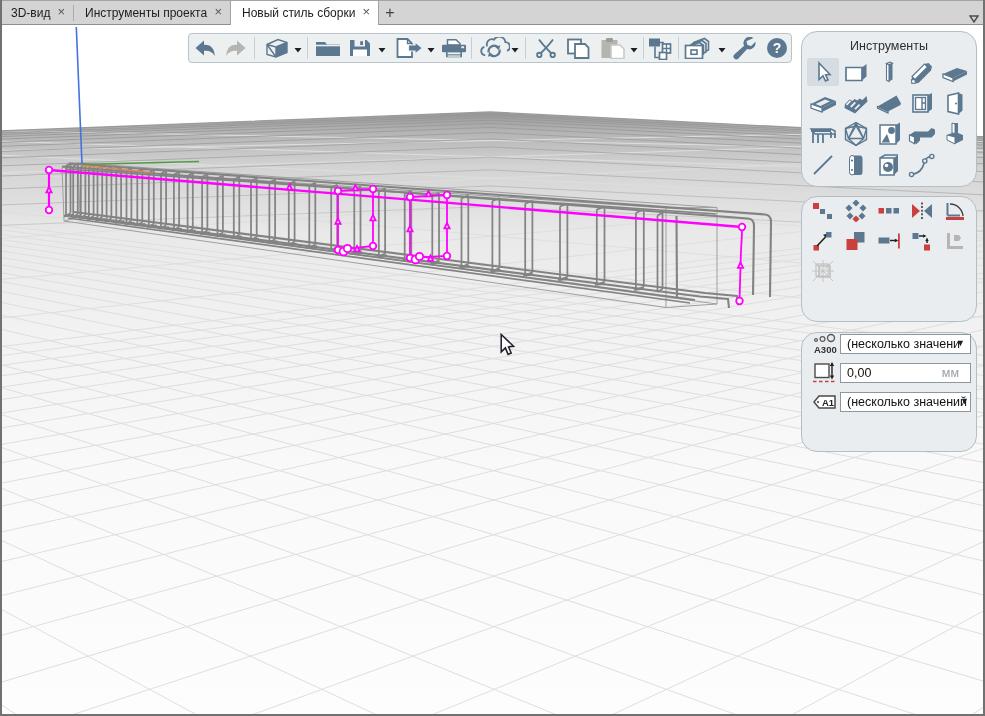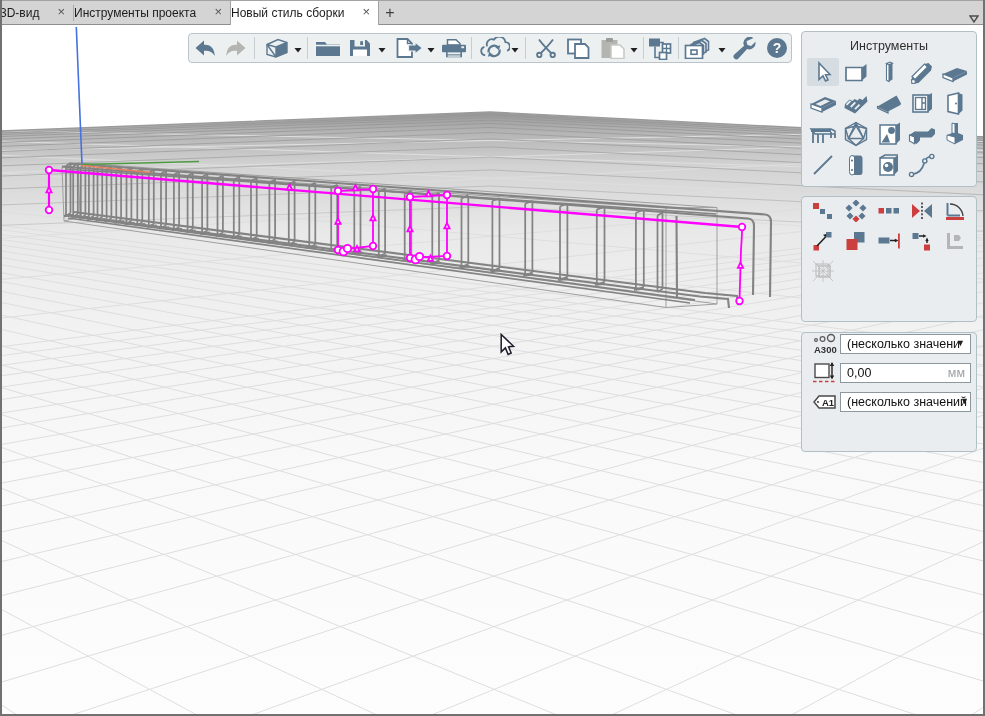--- a/index.html
+++ b/index.html
@@ -1,44 +1,44 @@
 <!DOCTYPE html>
 <html><head><meta charset="utf-8"><style>
 *{margin:0;padding:0;box-sizing:border-box}
 html,body{width:985px;height:716px;overflow:hidden;font-family:"Liberation Sans",sans-serif;background:#fff}
 #win{position:relative;width:985px;height:716px}
 #borders{position:absolute;left:0;top:0;width:985px;height:716px;border-left:2px solid #717171;border-right:2px solid #717171;border-bottom:2px solid #717171;box-sizing:border-box;pointer-events:none;z-index:10}
 #scene{position:absolute;left:0;top:0}
 #tabbar{position:absolute;left:0;top:0;width:985px;height:25px;background:#d4d4d4;border-top:1px solid #a3a3a3;border-bottom:1px solid #8e8e8e;z-index:5}
-.tab{position:absolute;top:0;height:24px;display:flex;align-items:center;font-size:12px;color:#1c1c1c}
+.tab{position:absolute;top:0;height:24px;display:flex;align-items:center;padding-left:11px;font-size:12px;color:#1c1c1c}
 .tab .tl{white-space:nowrap}
 .tab .tx{position:absolute;right:8px;color:#555;font-size:13px;top:3px}
 .tsp{position:absolute;top:4px;width:1px;height:16px;background:#aaa}
 .tab.active{background:#fff;border-left:1px solid #a3a3a3;border-right:1px solid #a3a3a3;height:24px}
 .plus{position:absolute;top:0;width:22px;text-align:center;font-size:16px;color:#3f3f3f;line-height:23px}
 .tdown{position:absolute;right:6px;top:8px}
 #toolbar{position:absolute;left:187.5px;top:33px;width:604px;height:30px;background:#edf0f1;border:1px solid #bac4ca;border-radius:4px;z-index:4}
 .ti{position:absolute;line-height:0}.ti svg{display:block}
 .ta{position:absolute;line-height:0}.ta svg{display:block}
 .tsep{position:absolute;top:3px;width:1px;height:22px;background:#c6ced3}
-.panel{position:absolute;left:801px;width:176px;background:#e9edf0;border:1px solid #b3bfc7;border-radius:4px;z-index:4}
+.panel{position:absolute;left:801px;width:176px;background:#e9edf0;border:1px solid #b3bfc7;border-radius:16px;z-index:4}
 .ptitle{text-align:center;font-size:12.5px;color:#2e2e2e;padding-top:7px;padding-bottom:5px}
 .trow{display:flex;justify-content:space-between;padding:0 5px;margin-bottom:3px}
 .tc{width:32px;height:28px;display:flex;align-items:center;justify-content:center;border-radius:2px}
 .tc.sel{background:#d6dde2}
 #p-tools{top:31px;height:156px}
 #p-acts{top:196px;height:126px}
 #p-acts .trow{margin-bottom:2px}
 #p-params{top:332px;height:120px}
 .prow{display:flex;align-items:center;margin:0 0 7px 8px;height:22px}
 .prow .pic{width:30px;display:flex;justify-content:center;align-items:center}
 .pbox{width:131px;height:20px;background:#fff;border:1px solid #8d979e;display:flex;align-items:center;padding:0 20px 0 6px;font-size:12.5px;color:#111;position:relative;overflow:hidden;white-space:nowrap}
 .pdarr{position:absolute;right:5px;top:3px;font-size:9px;color:#202020}
 .pdarr2{position:absolute;right:1px;top:3px;font-size:9px;color:#202020}
-.punit{position:absolute;right:5px;color:#9aa0a5;font-size:12.5px}
+.punit{position:absolute;right:11px;color:#9aa0a5;font-size:12.5px}
 </style></head>
 <body>
 <div id="win">
     <svg id="scene" width="985" height="716" viewBox="0 0 985 716">
       <defs>
 <linearGradient id="gnd" x1="0" y1="112" x2="0" y2="716" gradientUnits="userSpaceOnUse">
 <stop offset="0" stop-color="#989898"></stop>
           <stop offset="0.03" stop-color="#b2b2b2"></stop>
 <stop offset="0.09" stop-color="#d3d3d3"></stop>
           <stop offset="0.2" stop-color="#e9e9e9"></stop>

